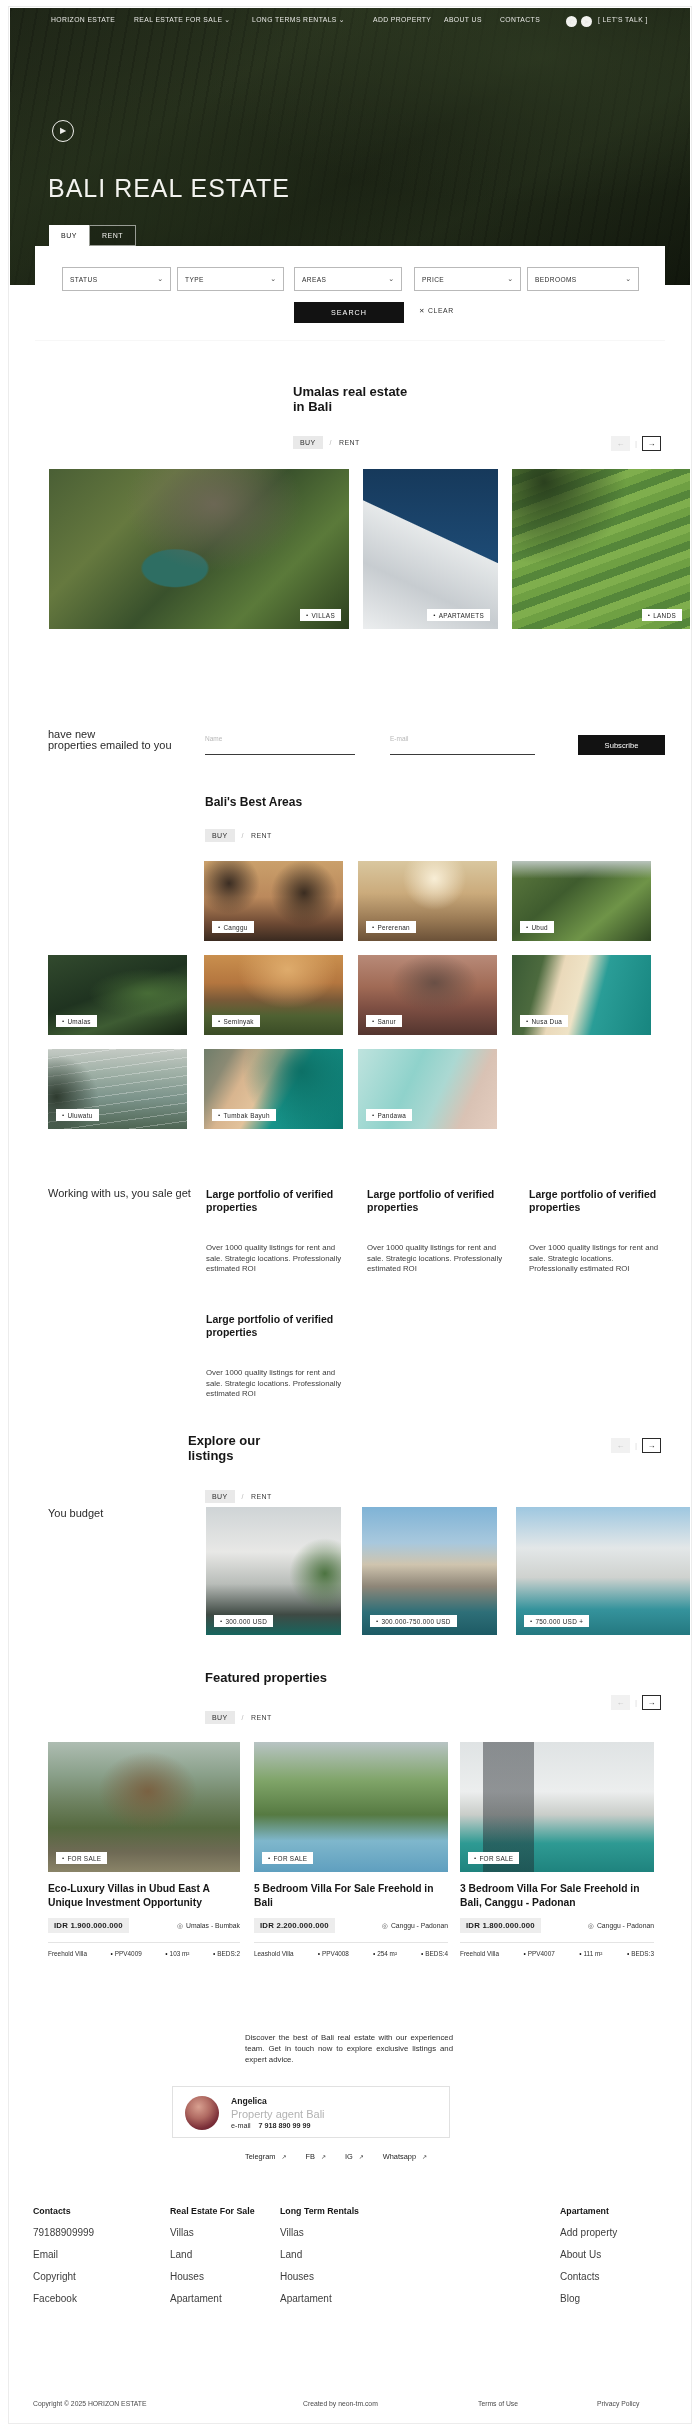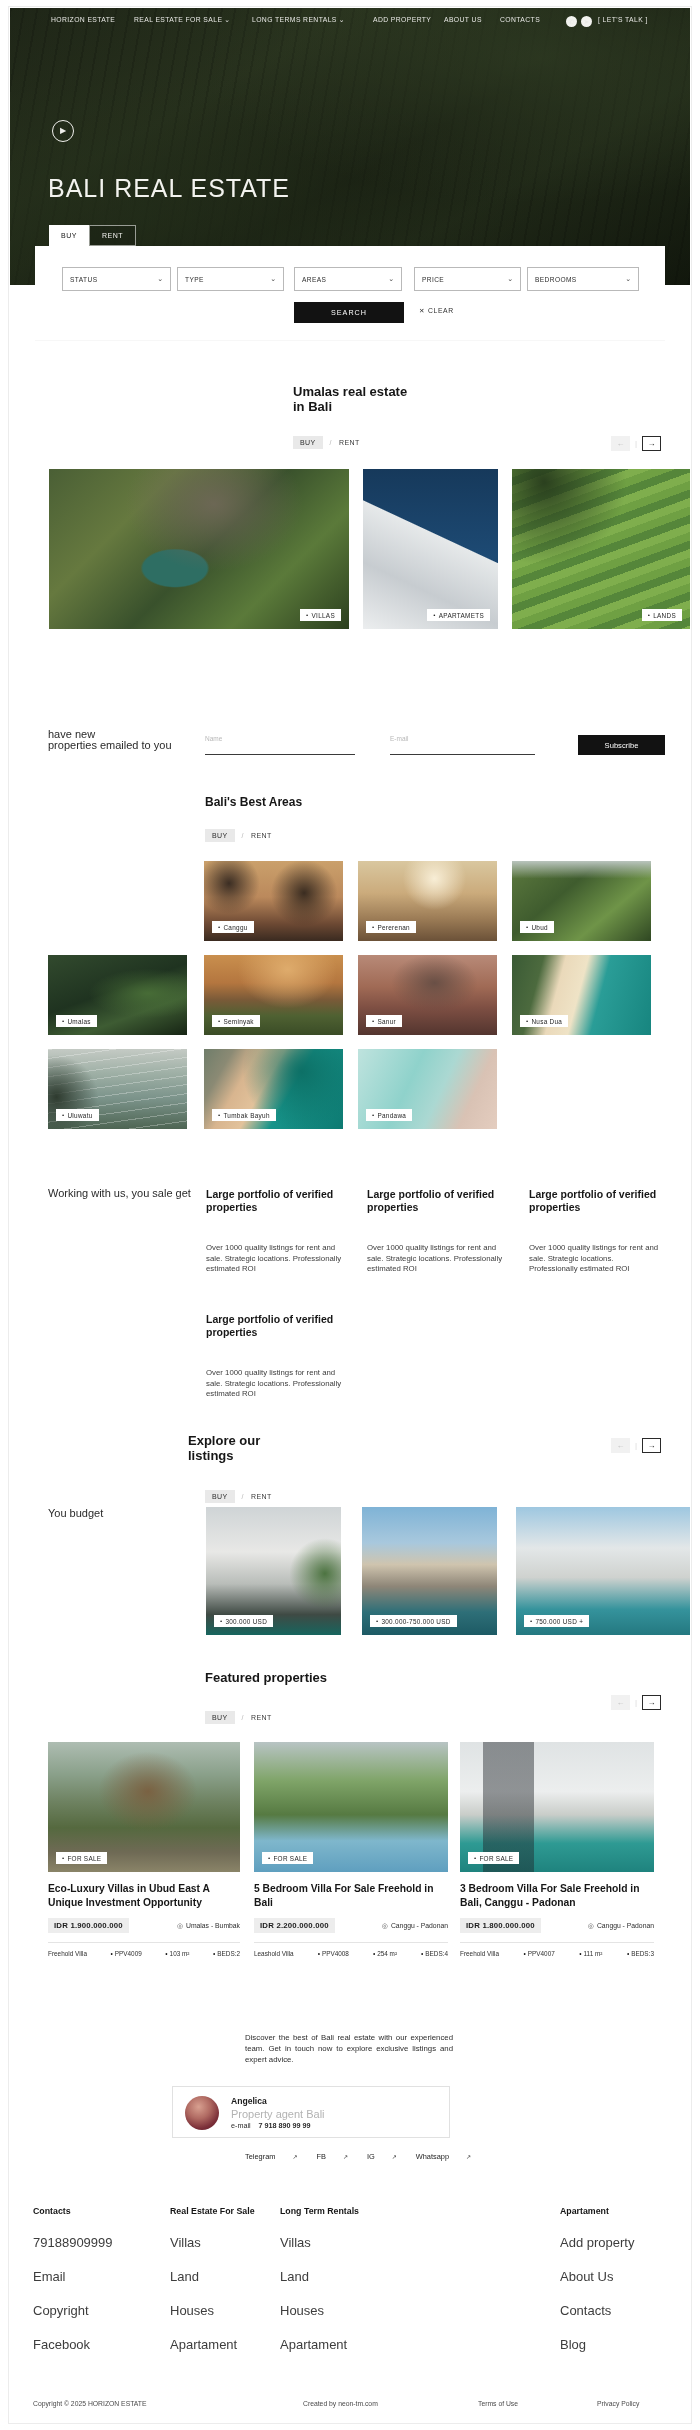--- a/index.html
+++ b/index.html
@@ -96,25 +96,25 @@
 
   
   .ctext{position:absolute;left:245px;top:2032px;width:208px;font-size:7.8px;line-height:11px;color:#2c2c2c;text-align:justify;}
   .agent{position:absolute;left:172px;top:2086px;width:278px;height:52px;border:1px solid #e1e1e1;}
   .avatar{position:absolute;left:12px;top:9px;width:34px;height:34px;border-radius:50%;background:radial-gradient(circle at 40% 32%,#d8a090 0%,#b06a62 38%,#7a2e38 70%,#5a1f2a 100%);}
   .aname{position:absolute;left:58px;top:9px;font-size:8.6px;font-weight:700;color:#1b1b1b;}
   .arole{position:absolute;left:58px;top:21px;font-size:11px;color:#b3b3b3;}
   .amail{position:absolute;left:58px;top:34px;font-size:7.2px;color:#2a2a2a;}
   .amail b{margin-left:8px;font-weight:700;}
   .socials{position:absolute;left:245px;top:2152px;display:flex;gap:19px;}
-  .soc{font-size:7.4px;color:#232323;cursor:pointer;text-decoration:none;display:flex;gap:17px;align-items:center;}
+  .soc{font-size:7.4px;color:#232323;cursor:pointer;text-decoration:none;display:flex;gap:6px;align-items:center;}
   .soc .up{font-size:6px;}
   .fcol{position:absolute;top:2206px;}
   .fcol .fh{font-size:8.8px;font-weight:700;color:#161616;}
-  .fcol a{display:block;font-size:13px;color:#3d3d3d;text-decoration:none;margin-top:19px;cursor:pointer;}
+  .fcol a{display:block;font-size:10px;color:#3d3d3d;text-decoration:none;margin-top:11px;cursor:pointer;}
   .legal{position:absolute;top:2400px;font-size:6.8px;color:#4a4a4a;white-space:nowrap;}
   a.legal{cursor:pointer;text-decoration:none;}
 </style>
 </head>
 <body>
 
 <div class="page">
   <div class="frame"></div>
 
   <section class="hero">

